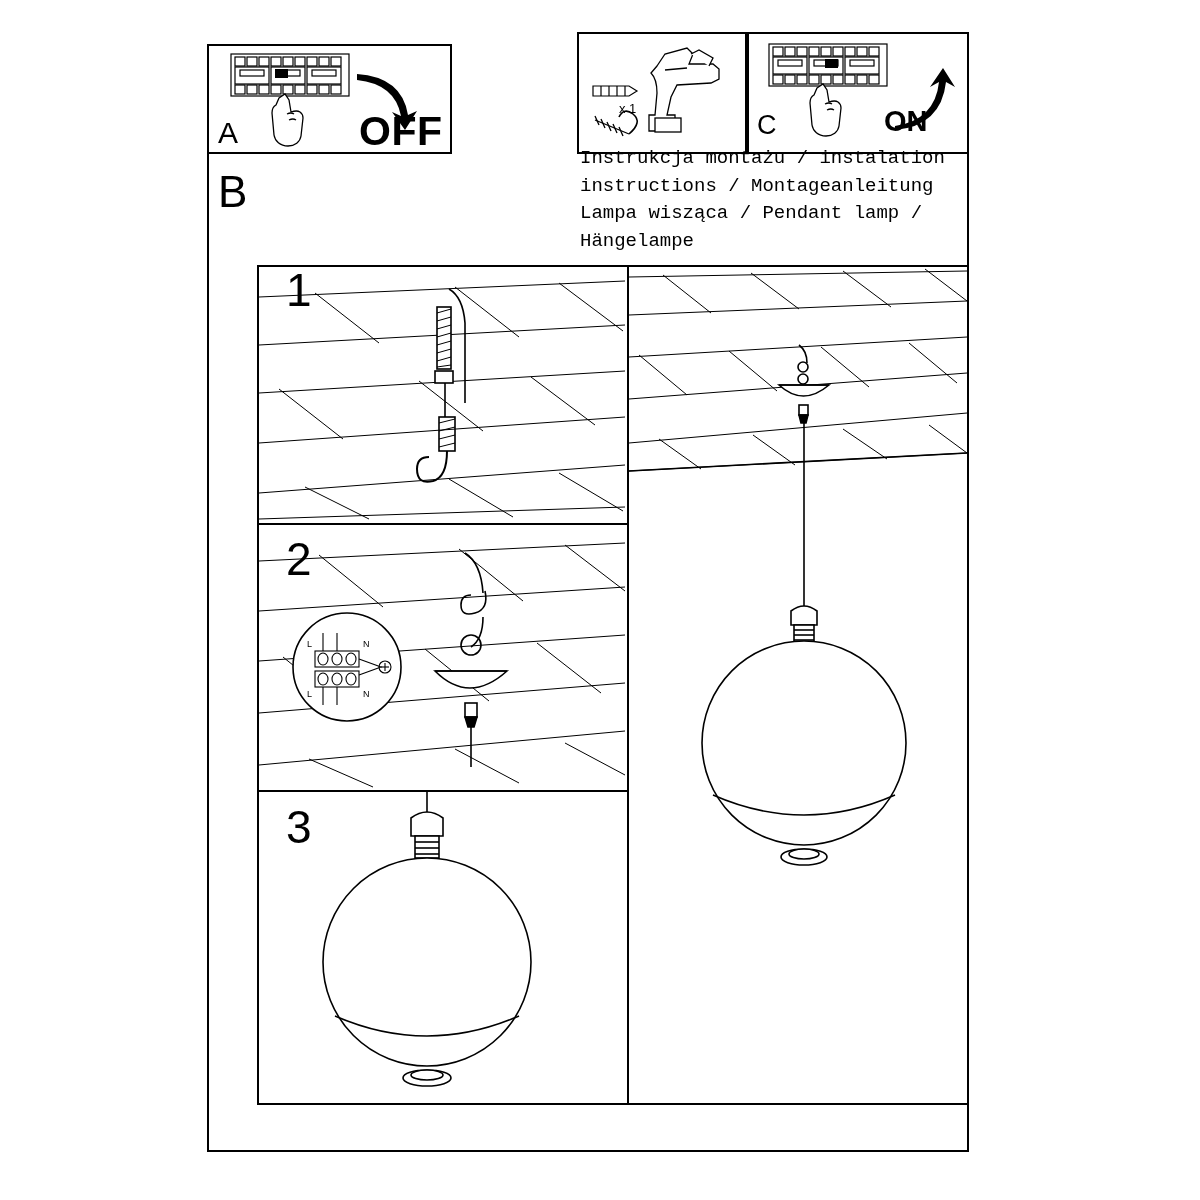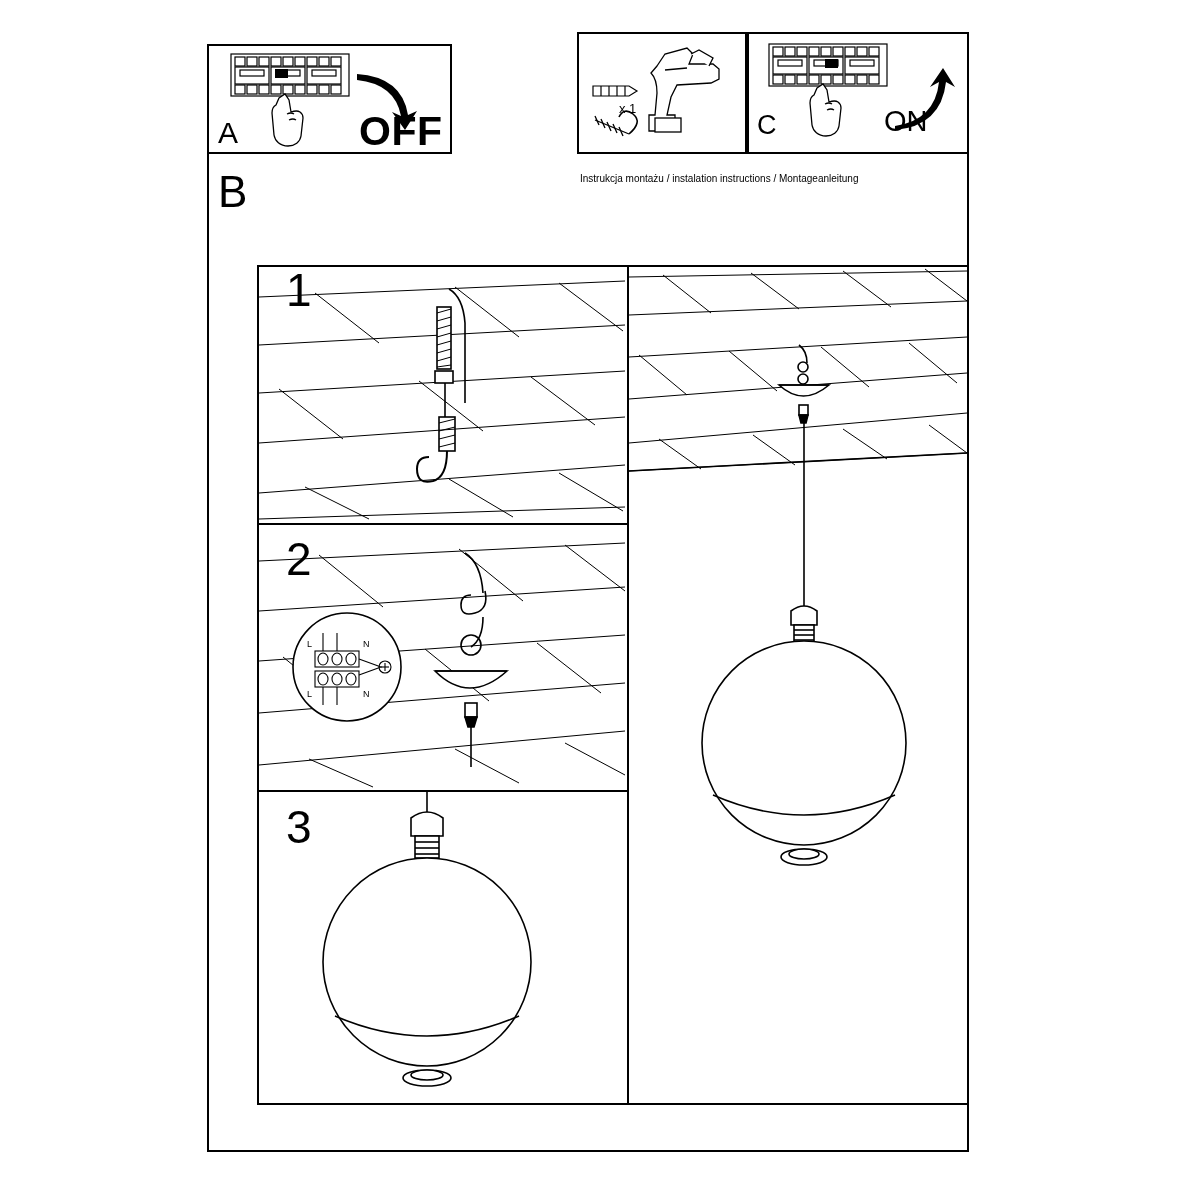--- a/index.html
+++ b/index.html
@@ -24,24 +24,24 @@
   
   #labelB{position:absolute;left:218px;top:170px;font-size:44px;line-height:1;}
 
   
   #panelParts{left:577px;top:32px;width:170px;height:122px;}
   #x1{position:absolute;left:619px;top:101px;font-size:13px;}
 
   
   #panelC{left:747px;top:32px;width:222px;height:122px;}
   #labelC{position:absolute;left:757px;top:112px;font-size:27px;line-height:1;}
-  #onText{position:absolute;left:884px;top:105px;font-size:29px;font-weight:400;}
-
-  
-  #caption{position:absolute;left:580px;top:172px;width:420px;font-size:10px;line-height:1.45;}
+  #onText{position:absolute;left:884px;top:105px;font-size:29px;font-weight:700;}
+
+  
+  #caption{position:absolute;left:580px;top:145px;width:420px;font-size:19px;line-height:1.45;font-family:Liberation Mono, monospace;}
   
   #frameLeft{position:absolute;left:207px;top:44px;width:2px;height:1108px;background:#000;}
   #frameRight{position:absolute;left:967px;top:44px;width:2px;height:1108px;background:#000;}
   #frameBottom{position:absolute;left:207px;top:1150px;width:762px;height:2px;background:#000;}
 
   
   #gridBox{left:257px;top:265px;width:712px;height:840px;}
   #gridVert{position:absolute;left:627px;top:265px;width:2px;height:840px;background:#000;}
   .gridH{position:absolute;left:257px;width:370px;height:2px;background:#000;}
   #gridH1{top:523px;}
@@ -192,20 +192,21 @@
       <g fill="#000">
         <path d="M146 92 q40 -6 44 -44 l-9 5 l13 -19 l12 19 l-9 -5 q-5 44 -51 48 z"></path>
       </g>
     </svg>
   </div>
   <div id="labelC">C</div>
   <div id="onText">ON</div>
 
   <div id="caption">
     <div>Instrukcja montażu / instalation instructions / Montageanleitung</div>
+    <div>Lampa wisząca / Pendant lamp / Hängelampe</div>
   </div>
 
   <div class="box" id="gridBox"></div>
   <div id="gridVert"></div>
   <div class="gridH" id="gridH1"></div>
   <div class="gridH" id="gridH2"></div>
 
   <div class="stepNum" id="num1">1</div>
   <div class="stepNum" id="num2">2</div>
   <div class="stepNum" id="num3">3</div>

